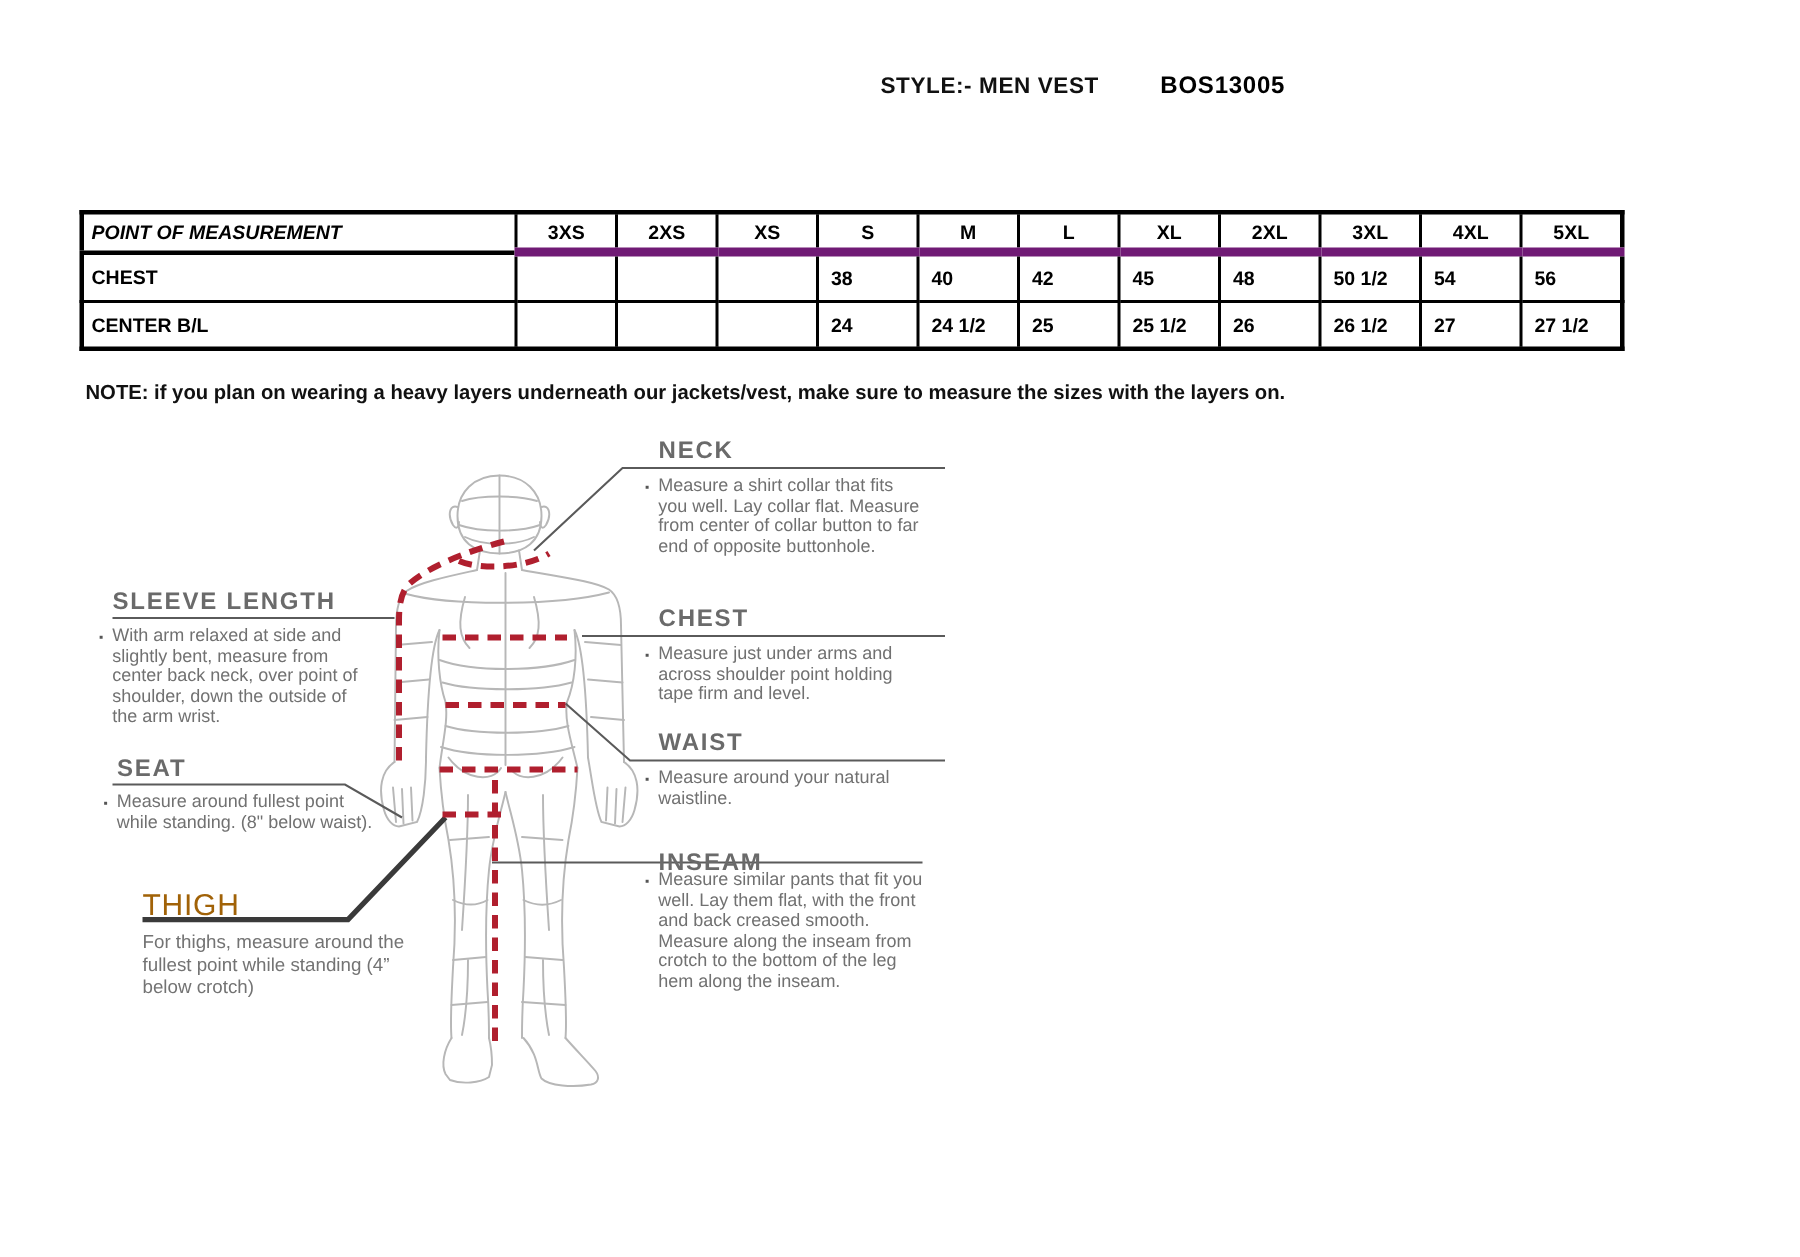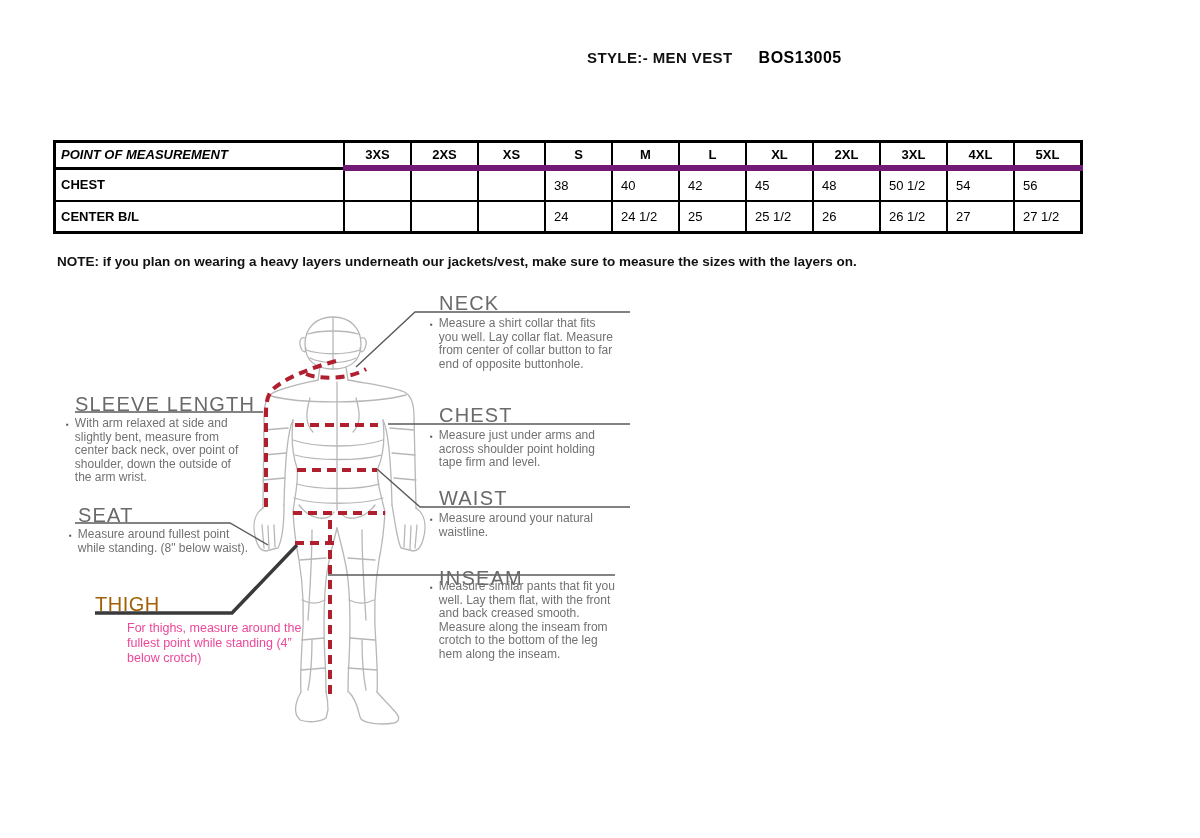--- a/index.html
+++ b/index.html
@@ -1,48 +1,48 @@
 <!DOCTYPE html>
 <html><head>
 <meta charset="utf-8">
 <style>
   html,body{margin:0;padding:0;background:#fff;}
   .page{
     position:relative;width:1200px;height:838px;background:#ffffff;
     font-family:"Liberation Sans",sans-serif;overflow:hidden;
   }
   
-  .title-row{position:absolute;left:587px;top:49px;display:flex;align-items:baseline;gap:26px;}
+  .title-row{position:absolute;left:587px;top:49px;display:flex;align-items:baseline;gap:41px;}
   .style-label{font-size:15px;font-weight:bold;color:#111;letter-spacing:.4px;}
   .style-code{font-size:16px;font-weight:bold;color:#000;letter-spacing:.5px;}
   
   table.size-table{
     position:absolute;left:53px;top:140px;border-collapse:collapse;
     border:3px solid #000;table-layout:fixed;
   }
   table.size-table th,table.size-table td{
     border:2px solid #000;font-size:13px;color:#000;overflow:hidden;white-space:nowrap;
   }
   table.size-table th{height:22px;font-weight:bold;text-align:center;padding:0 2px;}
   table.size-table th.col-label{text-align:left;padding-left:5px;border-bottom:3px solid #000;}
   table.size-table th{border-bottom:6px solid #701a75;}
-  table.size-table td{height:27px;font-weight:normal;text-align:left;padding-left:8px;}
+  table.size-table td{height:27px;font-weight:bold;text-align:left;padding-left:8px;}
   table.size-table td.row-label{font-weight:bold;padding-left:5px;}
   .w-label{width:280px;font-style:italic;} .w-size{width:61px;}
   
   .note-line{position:absolute;left:57px;top:254px;font-size:13.5px;font-weight:bold;color:#111;}
   
   .sec{position:absolute;}
-  .sec-heading{font-size:20px;color:#6a6a6a;letter-spacing:1.2px;font-weight:normal;}
+  .sec-heading{font-size:16px;color:#6a6a6a;letter-spacing:1.2px;font-weight:bold;}
   .sec-body{display:flex;align-items:flex-start;font-size:12px;line-height:13.6px;color:#717171;}
   .bullet{font-size:8px;line-height:13.6px;margin:1px 6px 0 0;color:#555;flex:none;}
   .sec-text{width:178px;}
   .left .sec-text{width:172px;}
   .thigh-heading{font-size:20px;color:#a16207;letter-spacing:.5px;}
-  .thigh-body{font-size:12.5px;line-height:15px;color:#ec4899;width:178px;margin-left:32px;}
+  .thigh-body{font-size:12.5px;line-height:15px;color:#737373;width:178px;}
   svg.overlay{position:absolute;left:0;top:0;pointer-events:none;}
 </style>
 </head>
 <body>
 
 <div class="page">
 
   <div class="title-row">
     <span class="style-label">STYLE:- MEN VEST</span>
     <span class="style-code">BOS13005</span>

